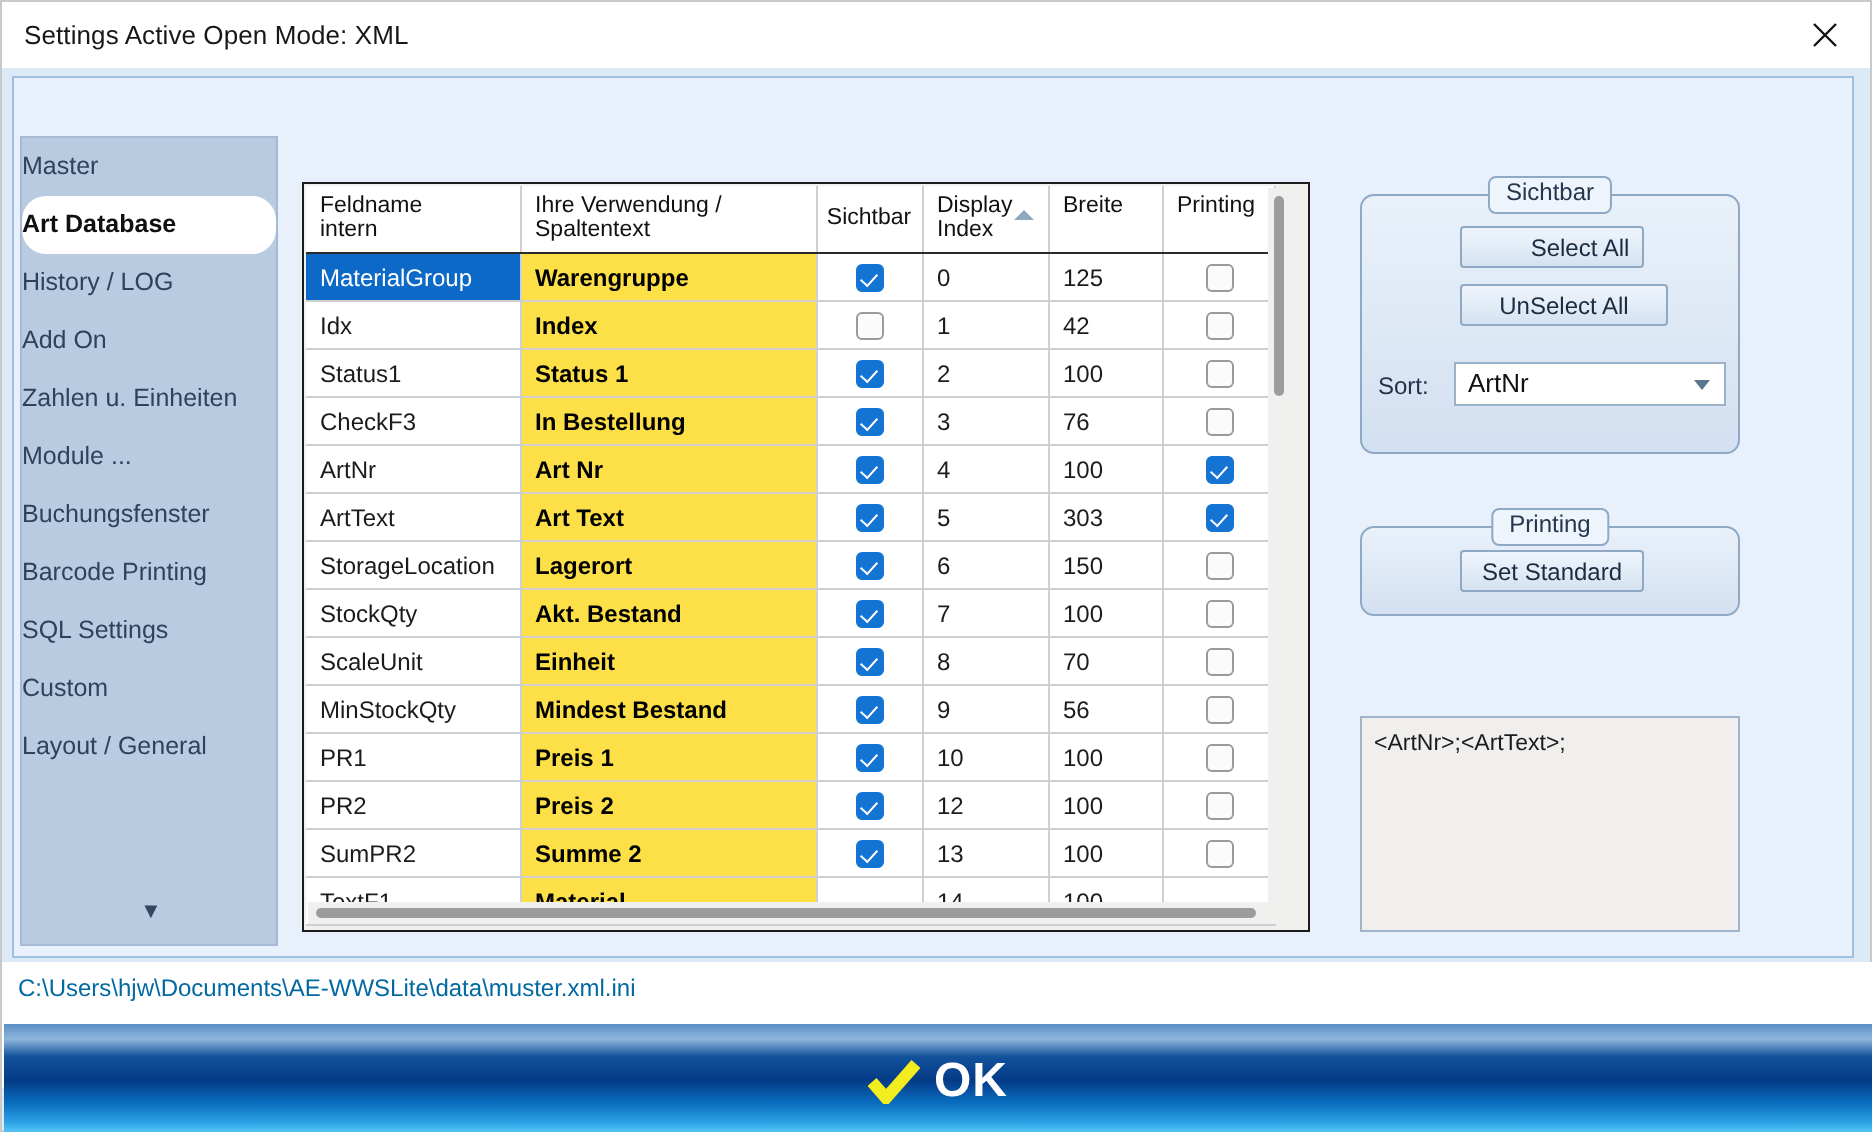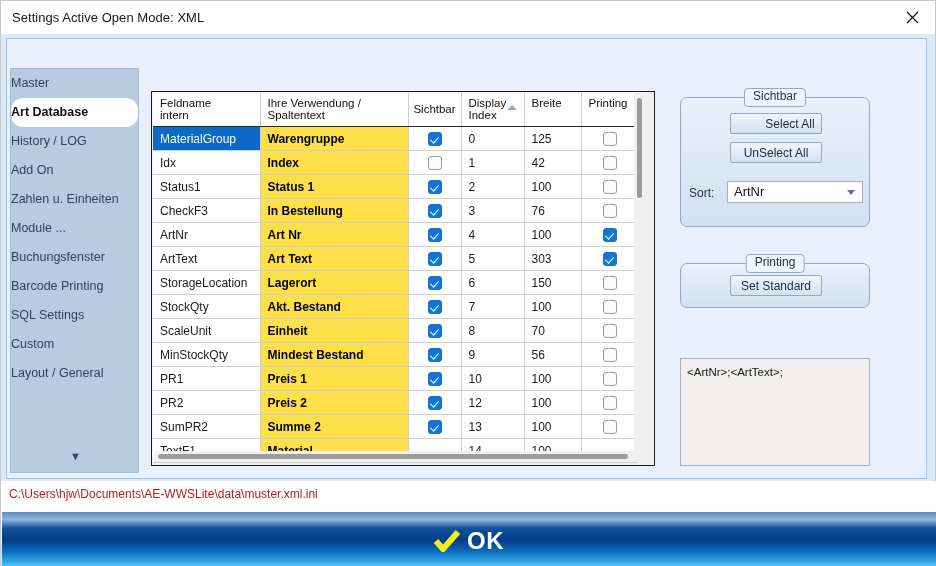--- a/index.html
+++ b/index.html
@@ -252,21 +252,21 @@
     border-radius:2px;
     font-size:12px;
     color:#1b2b40;
     font-family:"Liberation Sans", sans-serif;
     text-align:center;
     cursor:default;
     box-sizing:border-box;
     padding:0;
   }
   #btn-select-all   { position:absolute; left:49px; top:15px; width:92px; height:21px;padding-left:28px; }
-  #btn-unselect-all { position:absolute; left:49px; top:44px; width:92px; height:21px; }
+  #btn-unselect-all { position:absolute; left:49px; top:44px; width:104px; height:21px; }
   #btn-set-standard { position:absolute; left:49px; top:11px; width:92px; height:21px; }
 
   #sort-label {
     position:absolute; left:8px; top:88px;
     font-size:12px; color:#22334a;
   }
   #sort-select {
     position:absolute; left:46px; top:83px;
     width:136px; height:22px;
     background:#ffffff;
@@ -303,21 +303,21 @@
 
   
   #bottom {
     position:absolute;
     left:0; top:447px;
     width:936px; height:63px;
     background:#ffffff;
   }
   #path-text {
     position:absolute; left:8px; top:6px;
-    font-size:12px; color:#b91c1c;
+    font-size:12px; color:#0369a1;
   }
   #save-cfg {
     position:absolute; left:10px; top:33px;
     display:flex; align-items:center; gap:7px;
     font-size:12px; color:#1e1e1e;
   }
   .cb-sm {
     width:13px; height:13px;
     border:1px solid #8c8c8c;
     background:#f3f3f3;

